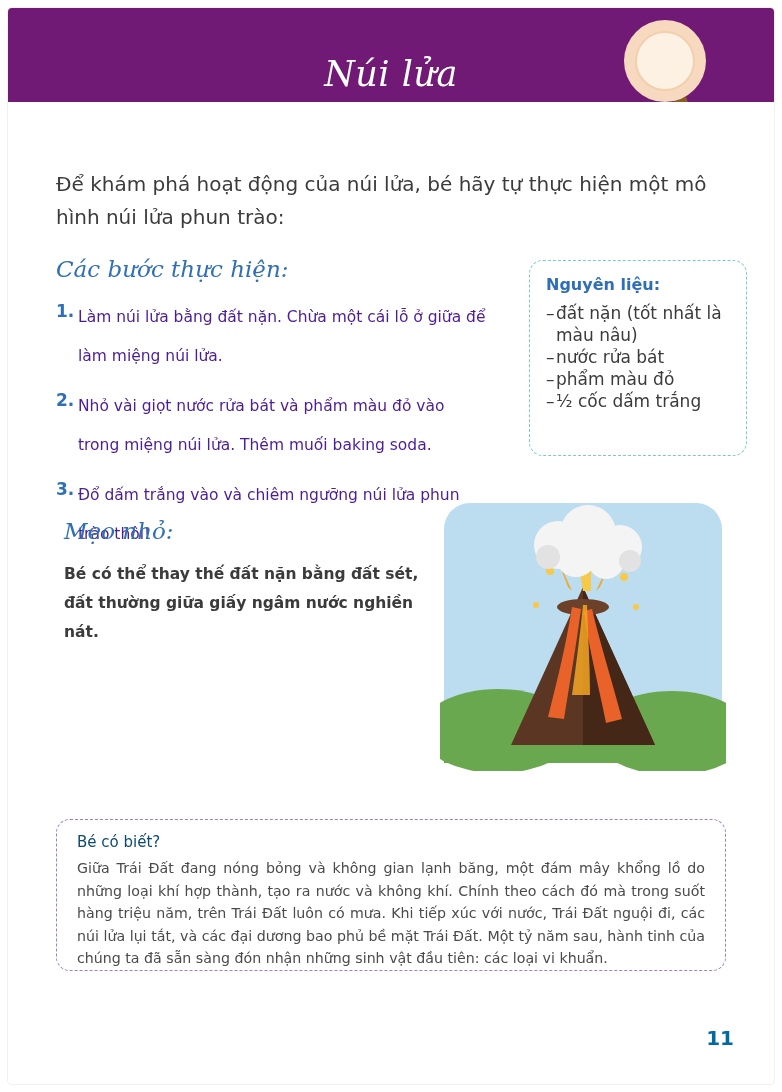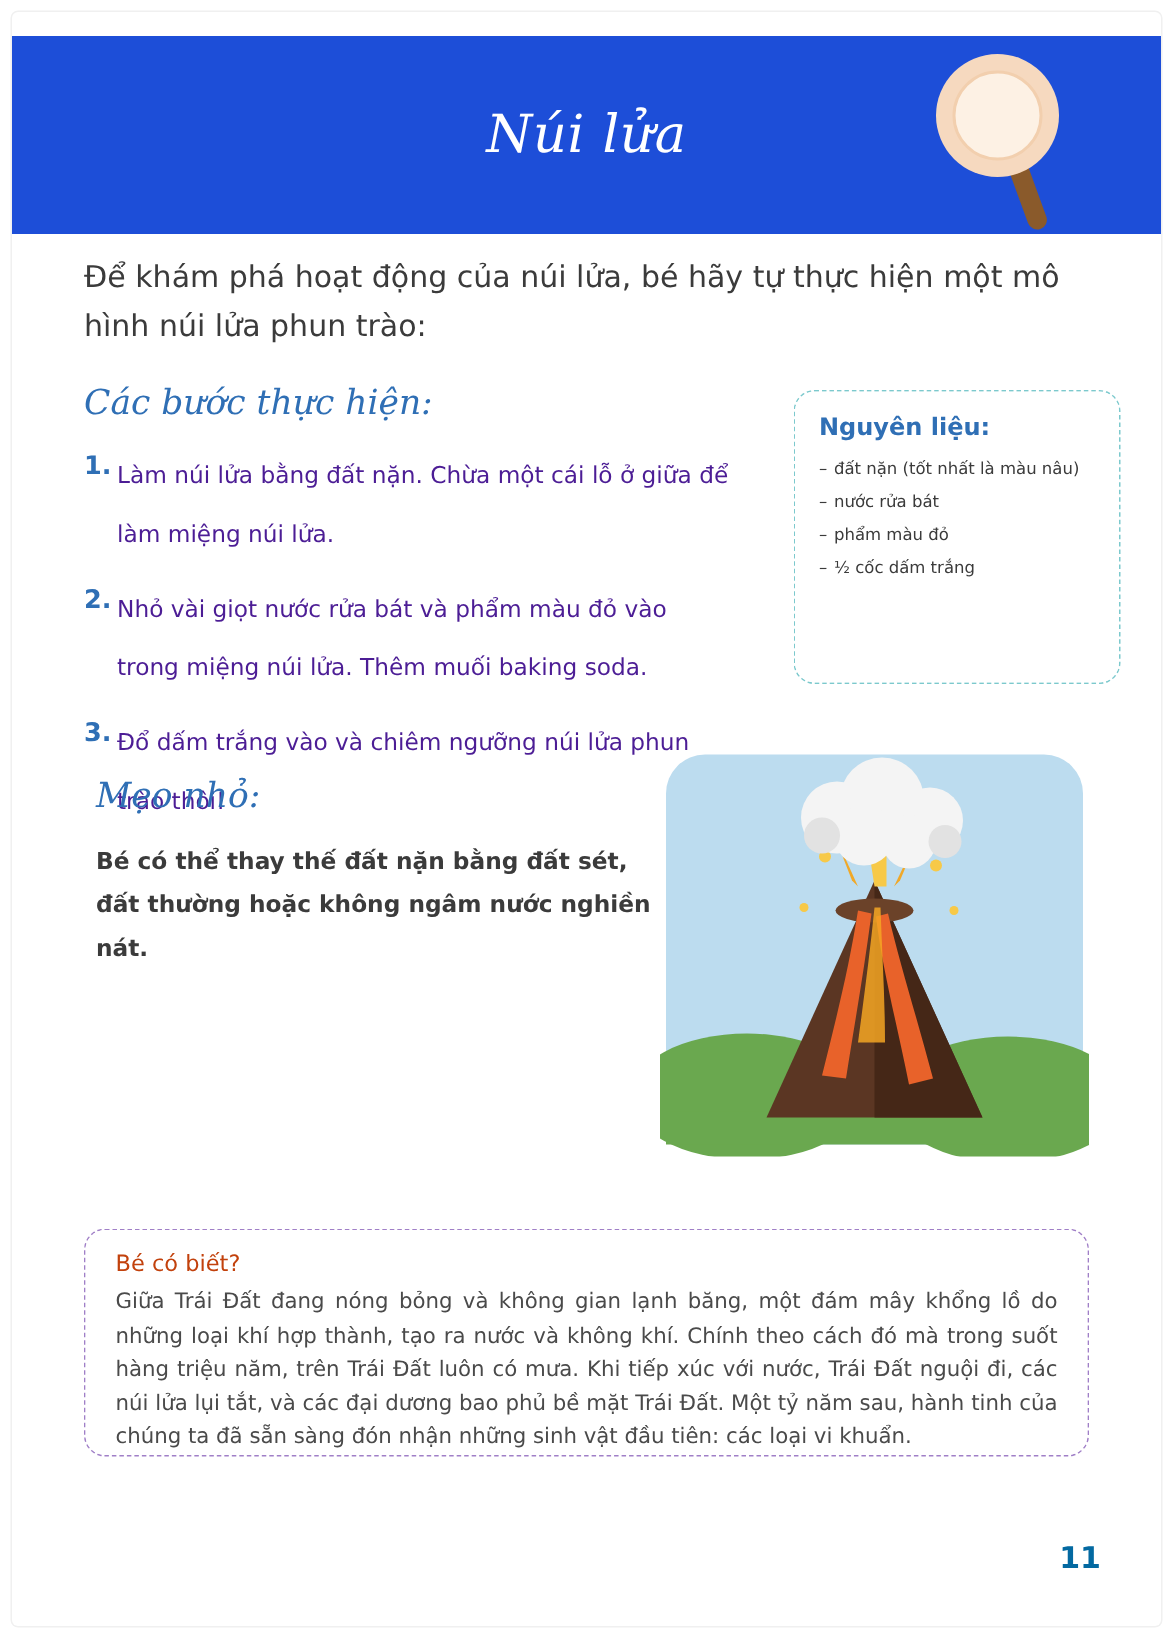--- a/index.html
+++ b/index.html
@@ -23,24 +23,24 @@
     background: #ffffff;
     border-radius: 4px;
     overflow: hidden;
     box-shadow: 0 0 0 1px #f0f0f0;
   }
 
   
   .header {
     position: absolute;
     left: 0;
-    top: 16px;
+    top: 0;
     width: 766px;
-    height: 132px;
-    background: #1d4ed8;
+    height: 94px;
+    background: #701a75;
     overflow: hidden;
   }
   .header-title {
     position: absolute;
     left: 0;
     top: 46px;
     width: 766px;
     text-align: center;
     color: #ffffff;
     font-family: "DejaVu Serif", serif;
@@ -149,21 +149,21 @@
     margin-left: 21px;
   }
   .ingredients-title {
     color: #2f6fb5;
     font-weight: bold;
     font-size: 16px;
     margin-bottom: 8px;
   }
   .ingredient {
     color: #3b3b3b;
-    font-size: 11px;
+    font-size: 17px;
     line-height: 22px;
     padding-left: 10px;
     position: relative;
   }
   .ingredient::before {
     content: "–";
     position: absolute;
     left: 0;
     top: 0;
   }
@@ -204,21 +204,21 @@
     left: 48px;
     top: 811px;
     width: 670px;
     height: 152px;
     border: 1.5px dashed #a07fc7;
     border-radius: 14px;
     box-sizing: border-box;
     padding: 13px 20px;
   }
   .dyk-title {
-    color: #c2410c;
+    color: #0c4a6e;
     font-size: 15px;
     margin-bottom: 6px;
   }
   .dyk-text {
     color: #4a4a4a;
     font-size: 14.2px;
     line-height: 22.5px;
     text-align: justify;
   }
 
@@ -265,21 +265,21 @@
 
   <div class="ingredients">
     <div class="ingredients-title">Nguyên liệu:</div>
     <div class="ingredient">đất nặn (tốt nhất là màu nâu)</div>
     <div class="ingredient">nước rửa bát</div>
     <div class="ingredient">phẩm màu đỏ</div>
     <div class="ingredient">½ cốc dấm trắng</div>
   </div>
 
   <div class="tip-heading">Mẹo nhỏ:</div>
-  <div class="tip-text">Bé có thể thay thế đất nặn bằng đất sét, đất thường hoặc không ngâm nước nghiền nát.</div>
+  <div class="tip-text">Bé có thể thay thế đất nặn bằng đất sét, đất thường giữa giấy ngâm nước nghiền nát.</div>
 
   <div class="illustration">
     <svg viewBox="0 0 286 276" width="286" height="276" xmlns="http://www.w3.org/2000/svg">
 
       <path d="M30 8 H256 a26 26 0 0 1 26 26 V242 a26 26 0 0 1 -26 26 H30 a26 26 0 0 1 -26 -26 V34 a26 26 0 0 1 26 -26 Z" fill="#bcdcef"></path>
 
       <ellipse cx="58" cy="236" rx="78" ry="42" fill="#6aa84f"></ellipse>
       <ellipse cx="232" cy="238" rx="78" ry="42" fill="#6aa84f"></ellipse>
       <rect x="4" y="246" width="278" height="22" fill="#6aa84f"></rect>
 

